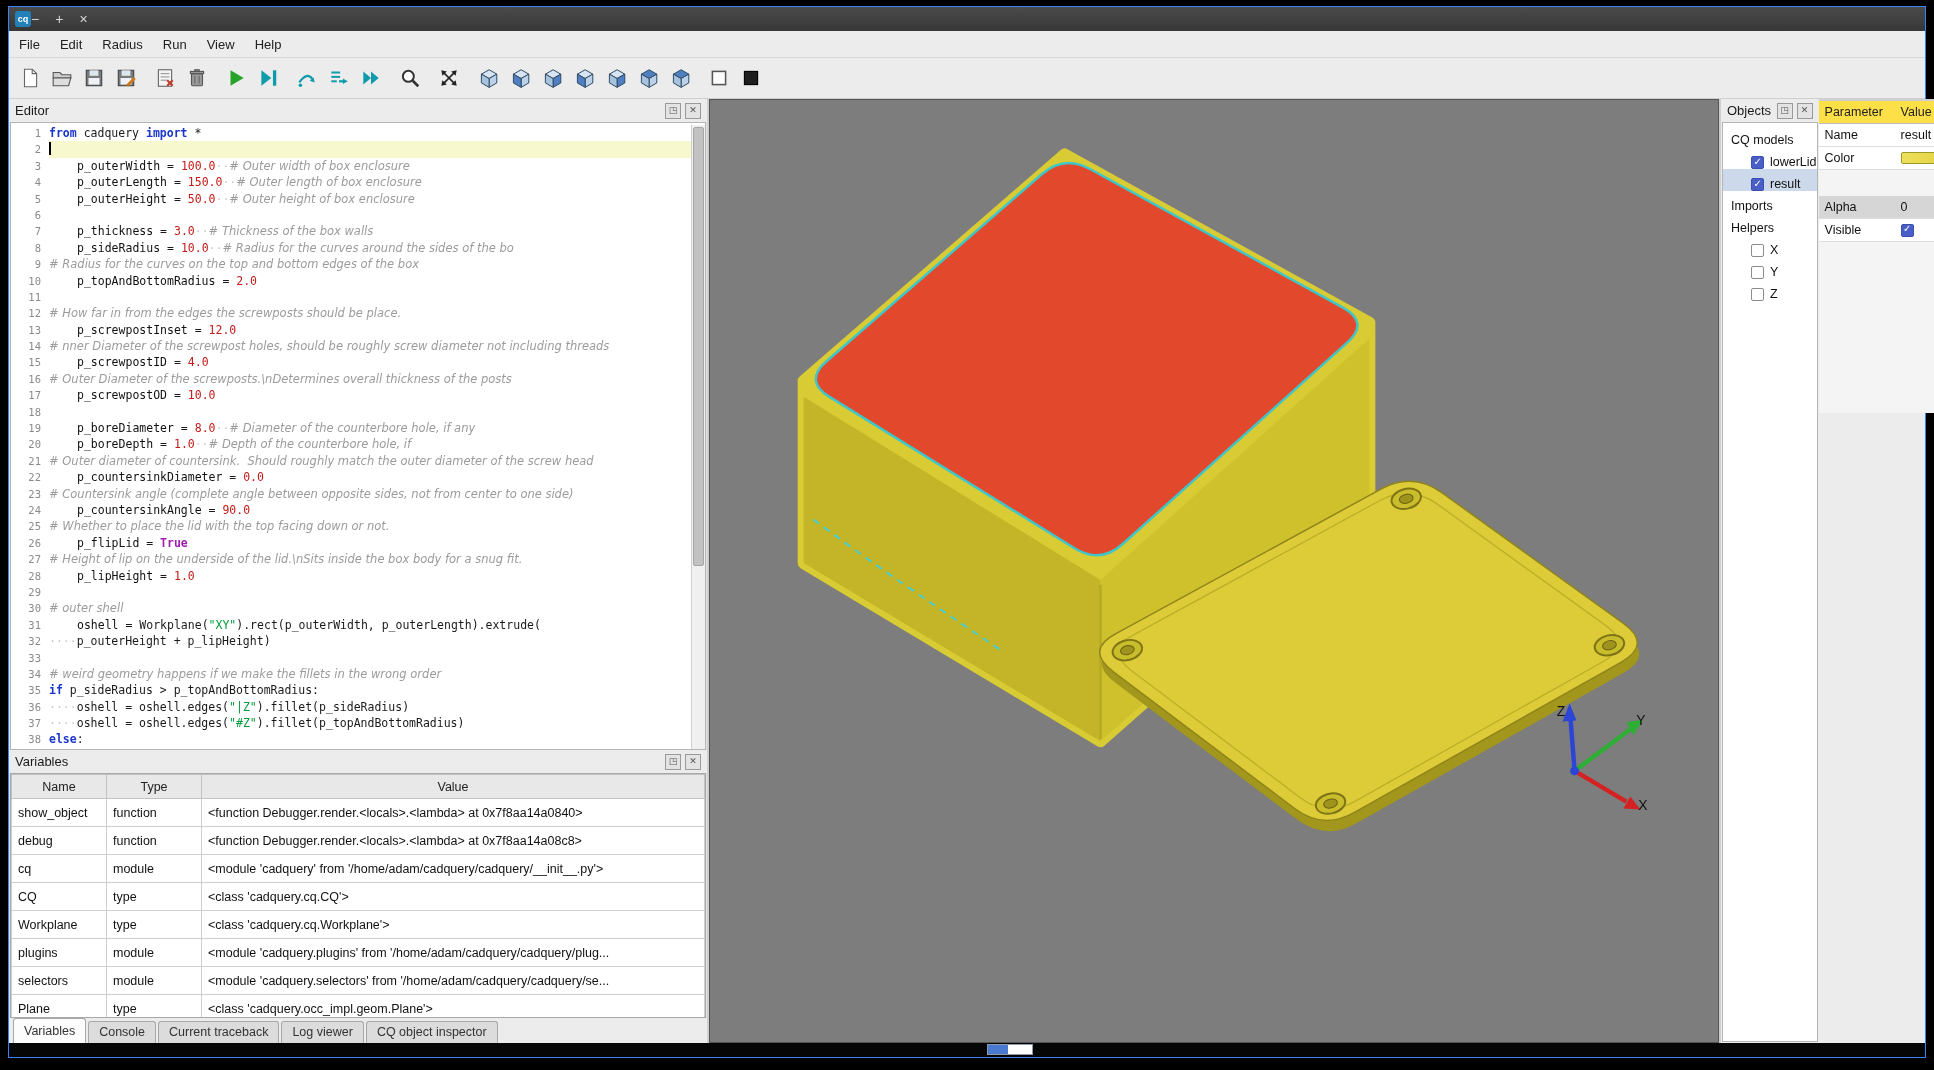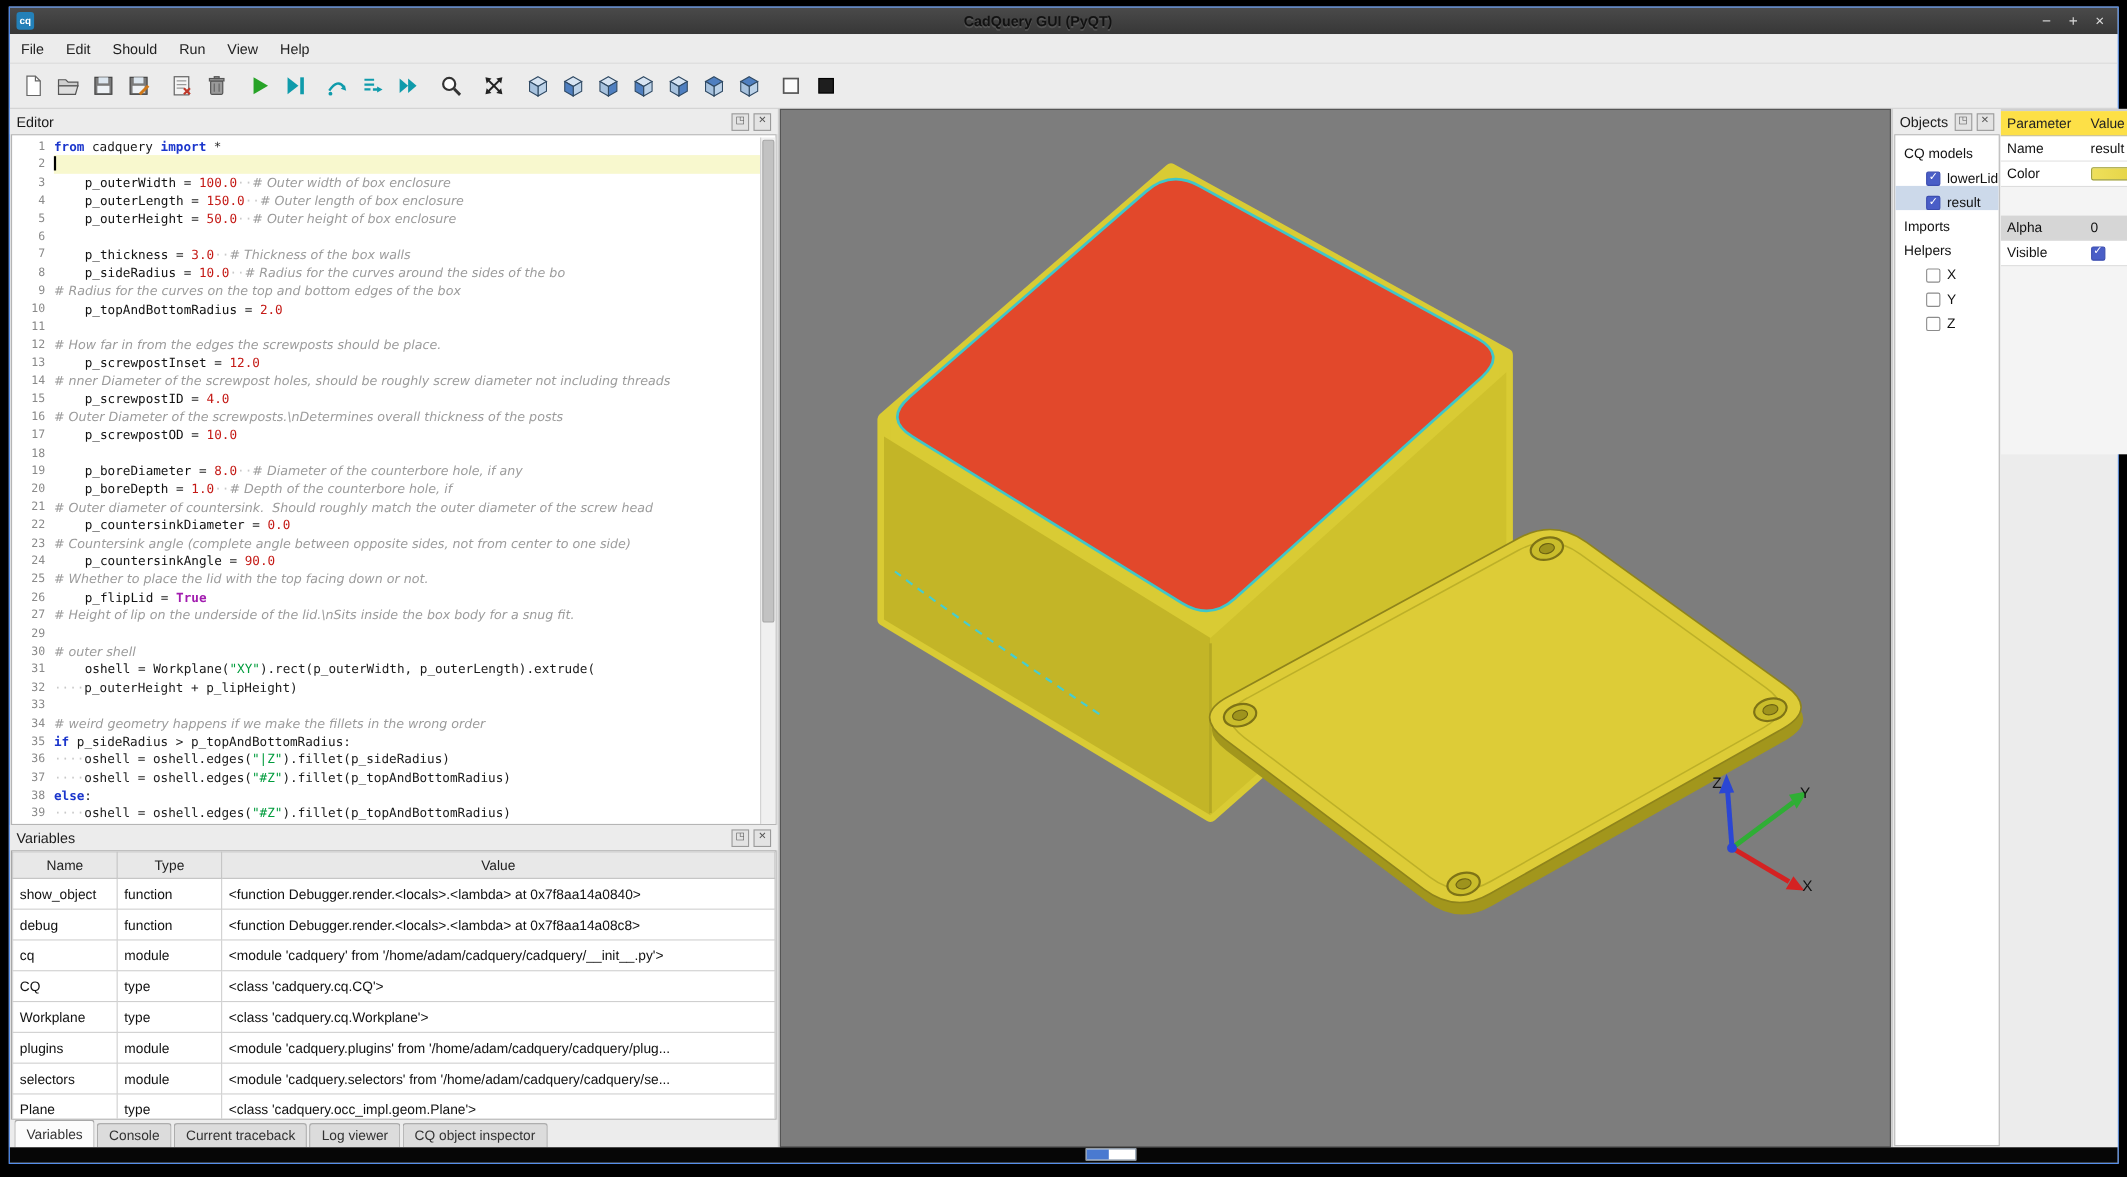--- a/index.html
+++ b/index.html
@@ -88,32 +88,31 @@
   .status-progress{position:absolute;left:978px;top:1px;width:46px;height:11px;background:#fff;border:1px solid #8a9aac;box-sizing:border-box;}
   .status-progress .fill{width:45%;height:100%;background:#4a7ad0;}
 </style>
 </head>
 <body>
 
 <div class="window">
 
   <div class="titlebar">
     <div class="app-icon">cq</div>
-    <div class="tb-title">CadQuery GUI (PyQT)</div>
     <div class="wc-wrap">
         <span class="wc-btn">−</span>
         <span class="wc-btn">+</span>
         <span class="wc-btn">×</span>
       </div>
   </div>
 
   <div class="menubar">
       <span class="menu-item">File</span>
       <span class="menu-item">Edit</span>
-      <span class="menu-item">Should</span>
+      <span class="menu-item">Radius</span>
       <span class="menu-item">Run</span>
       <span class="menu-item">View</span>
       <span class="menu-item">Help</span>
     </div>
 
   <div class="toolbar">
       <div class="tb-group">
         <div class="tb-btn">
           <svg viewBox="0 0 20 20" width="22" height="22">
             <path d="M5 2h7l4 4v12H5z" fill="#fff" stroke="#666"></path>
@@ -415,20 +414,24 @@
                 <span class="ln">25</span>
                 <span class="lcontent"><span class="tk-cm"># Whether to place the lid with the top facing down or not.</span></span>
               </div>
               <div class="code-line">
                 <span class="ln">26</span>
                 <span class="lcontent"><span class="tk-id">p_flipLid</span><span class="tk-pl"> = </span><span class="tk-bool">True</span></span>
               </div>
               <div class="code-line">
                 <span class="ln">27</span>
                 <span class="lcontent"><span class="tk-cm"># Height of lip on the underside of the lid.\nSits inside the box body for a snug fit.</span></span>
+              </div>
+              <div class="code-line">
+                <span class="ln">28</span>
+                <span class="lcontent"><span class="tk-id">p_lipHeight</span><span class="tk-pl"> = </span><span class="tk-num">1.0</span></span>
               </div>
               <div class="code-line">
                 <span class="ln">29</span>
                 <span class="lcontent"></span>
               </div>
               <div class="code-line">
                 <span class="ln">30</span>
                 <span class="lcontent"><span class="tk-cm"># outer shell</span></span>
               </div>
               <div class="code-line">

